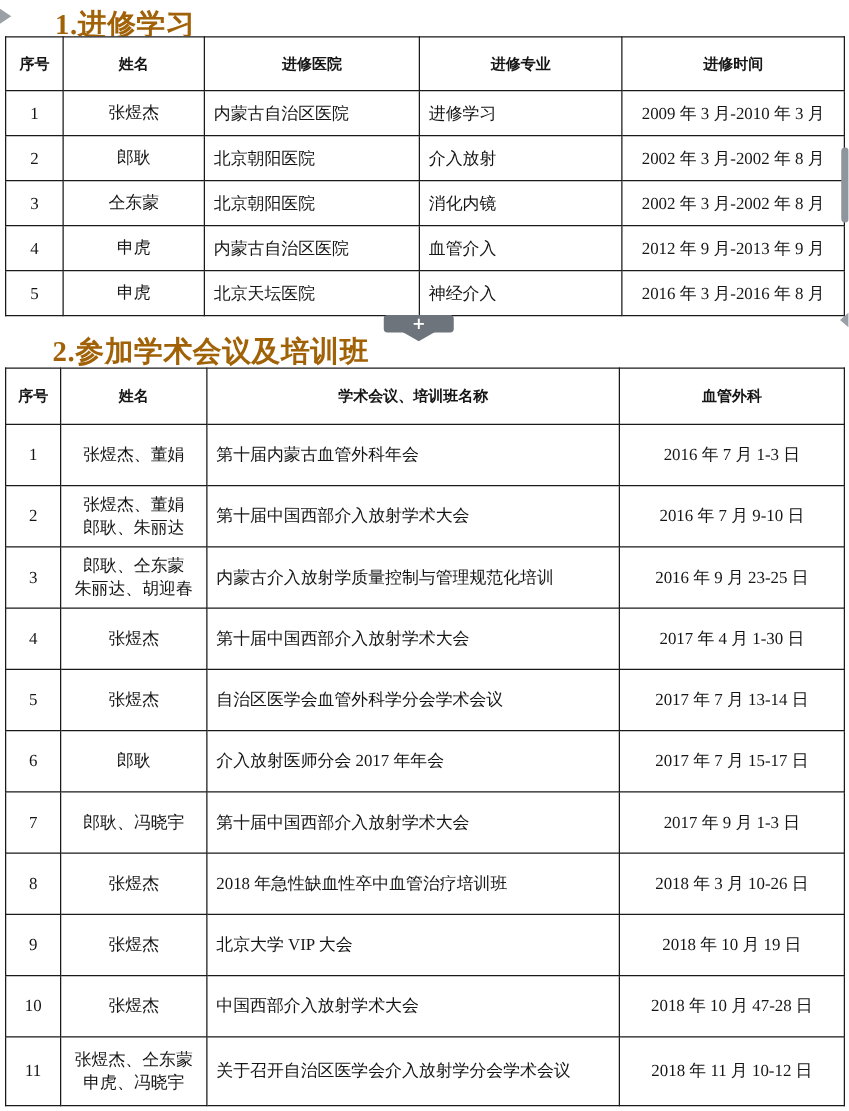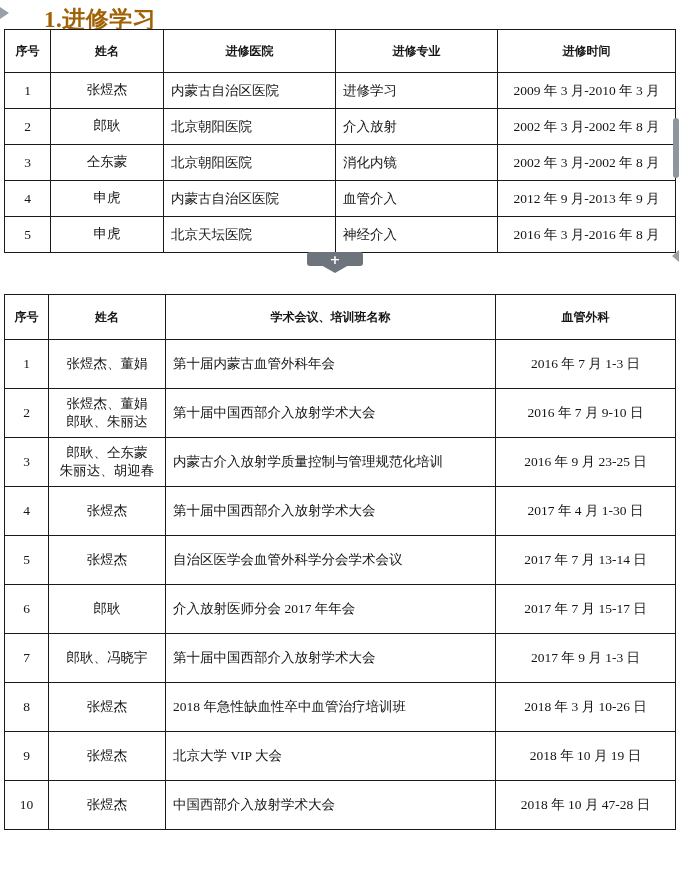--- a/index.html
+++ b/index.html
@@ -159,20 +159,21 @@
     </tr>
   </tbody>
     </table>
 
   <div class="plus-widget">
     <div class="plus-pill">+</div>
     <div class="plus-wedge"></div>
   </div>
   <span class="edge-wedge-right"></span>
 
+  <div class="section-title" id="title2">2.参加学术会议及培训班</div>
 
   <table class="doc" id="table2">
     <colgroup>
       <col style="width:44px">
         <col style="width:117px">
         <col style="width:330px">
         <col style="width:180px">
     </colgroup>
     <tbody>
         <tr>
@@ -236,18 +237,25 @@
       <td class="c-name">张煜杰</td>
       <td class="c-event">北京大学 VIP 大会</td>
       <td class="c-time">2018 年 10 月 19 日</td>
     </tr>
     <tr>
       <td class="c-index">10</td>
       <td class="c-name">张煜杰</td>
       <td class="c-event">中国西部介入放射学术大会</td>
       <td class="c-time">2018 年 10 月 47-28 日</td>
     </tr>
+    <tr class="tall">
+      <td class="c-index">11</td>
+      <td class="c-name">张煜杰、仝东蒙
+申虎、冯晓宇</td>
+      <td class="c-event">关于召开自治区医学会介入放射学分会学术会议</td>
+      <td class="c-time">2018 年 11 月 10-12 日</td>
+    </tr>
   </tbody>
     </table>
 
   <div class="scroll-thumb"></div>
 
 </div>
 
 </body></html>

